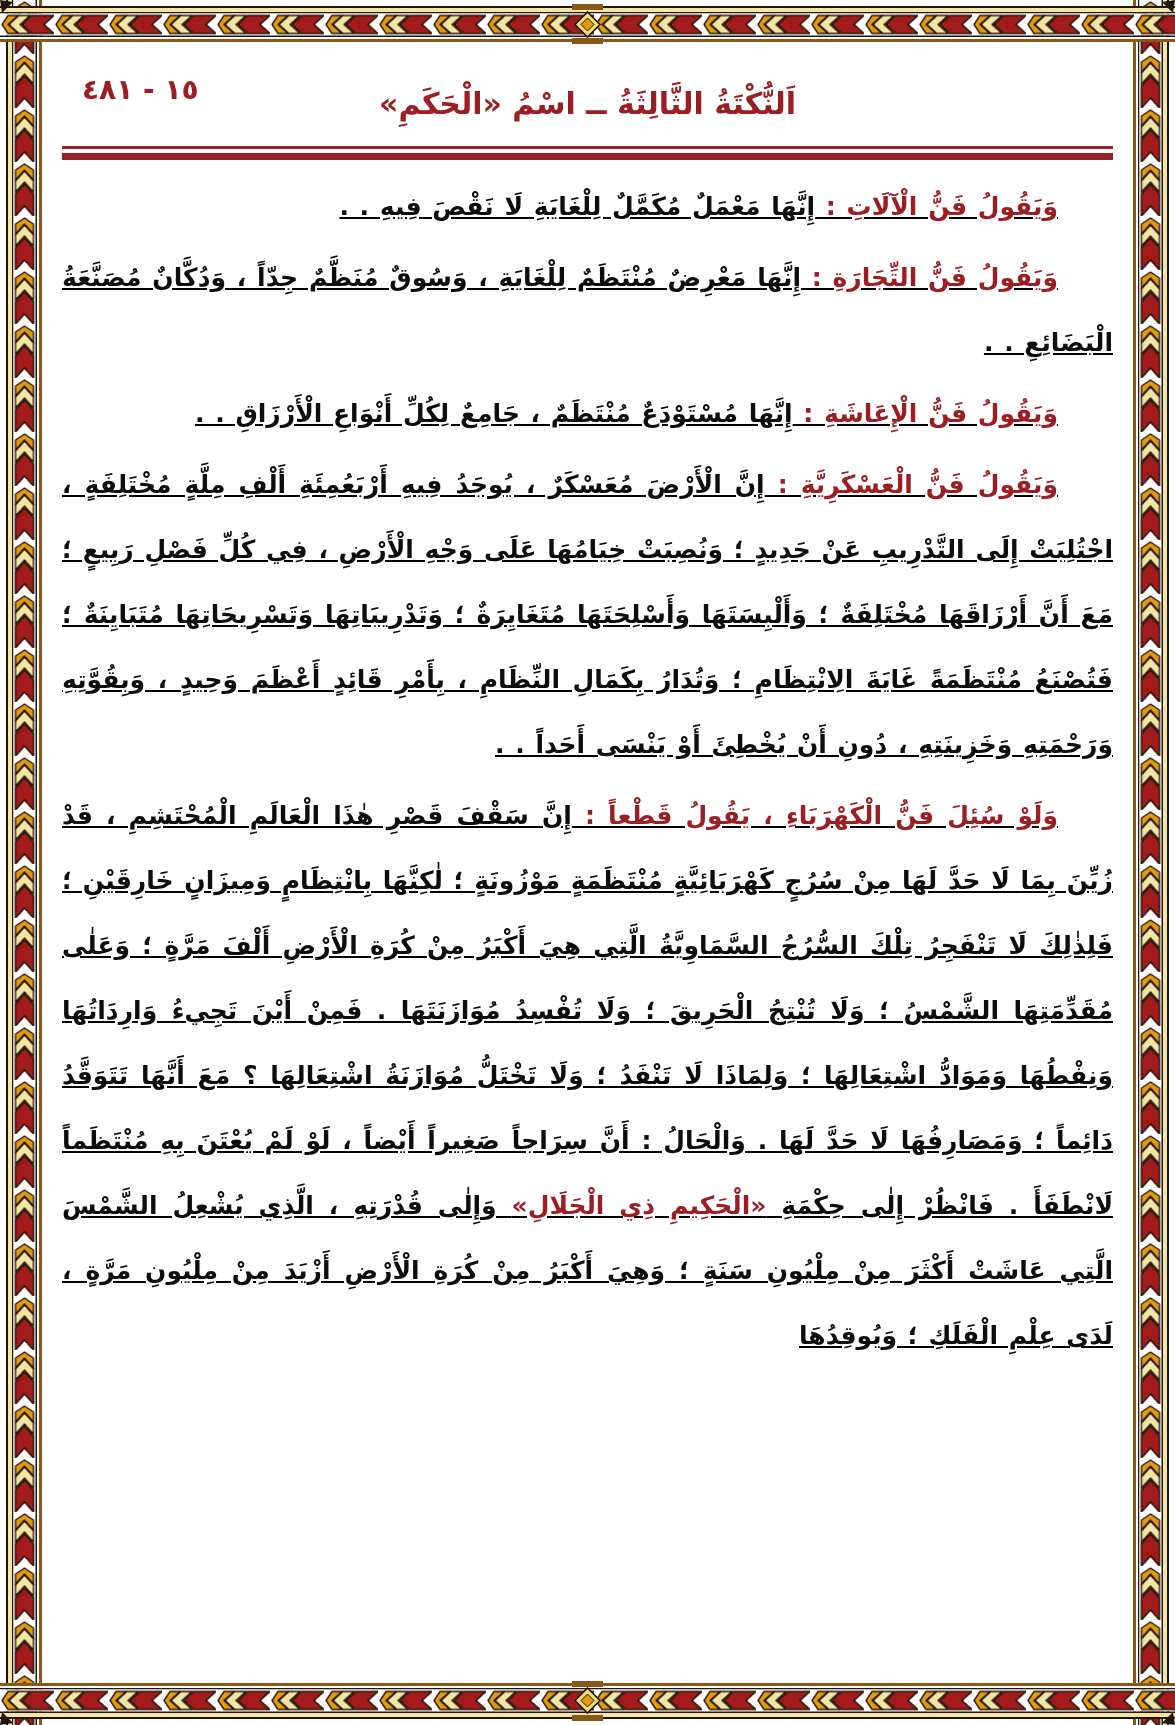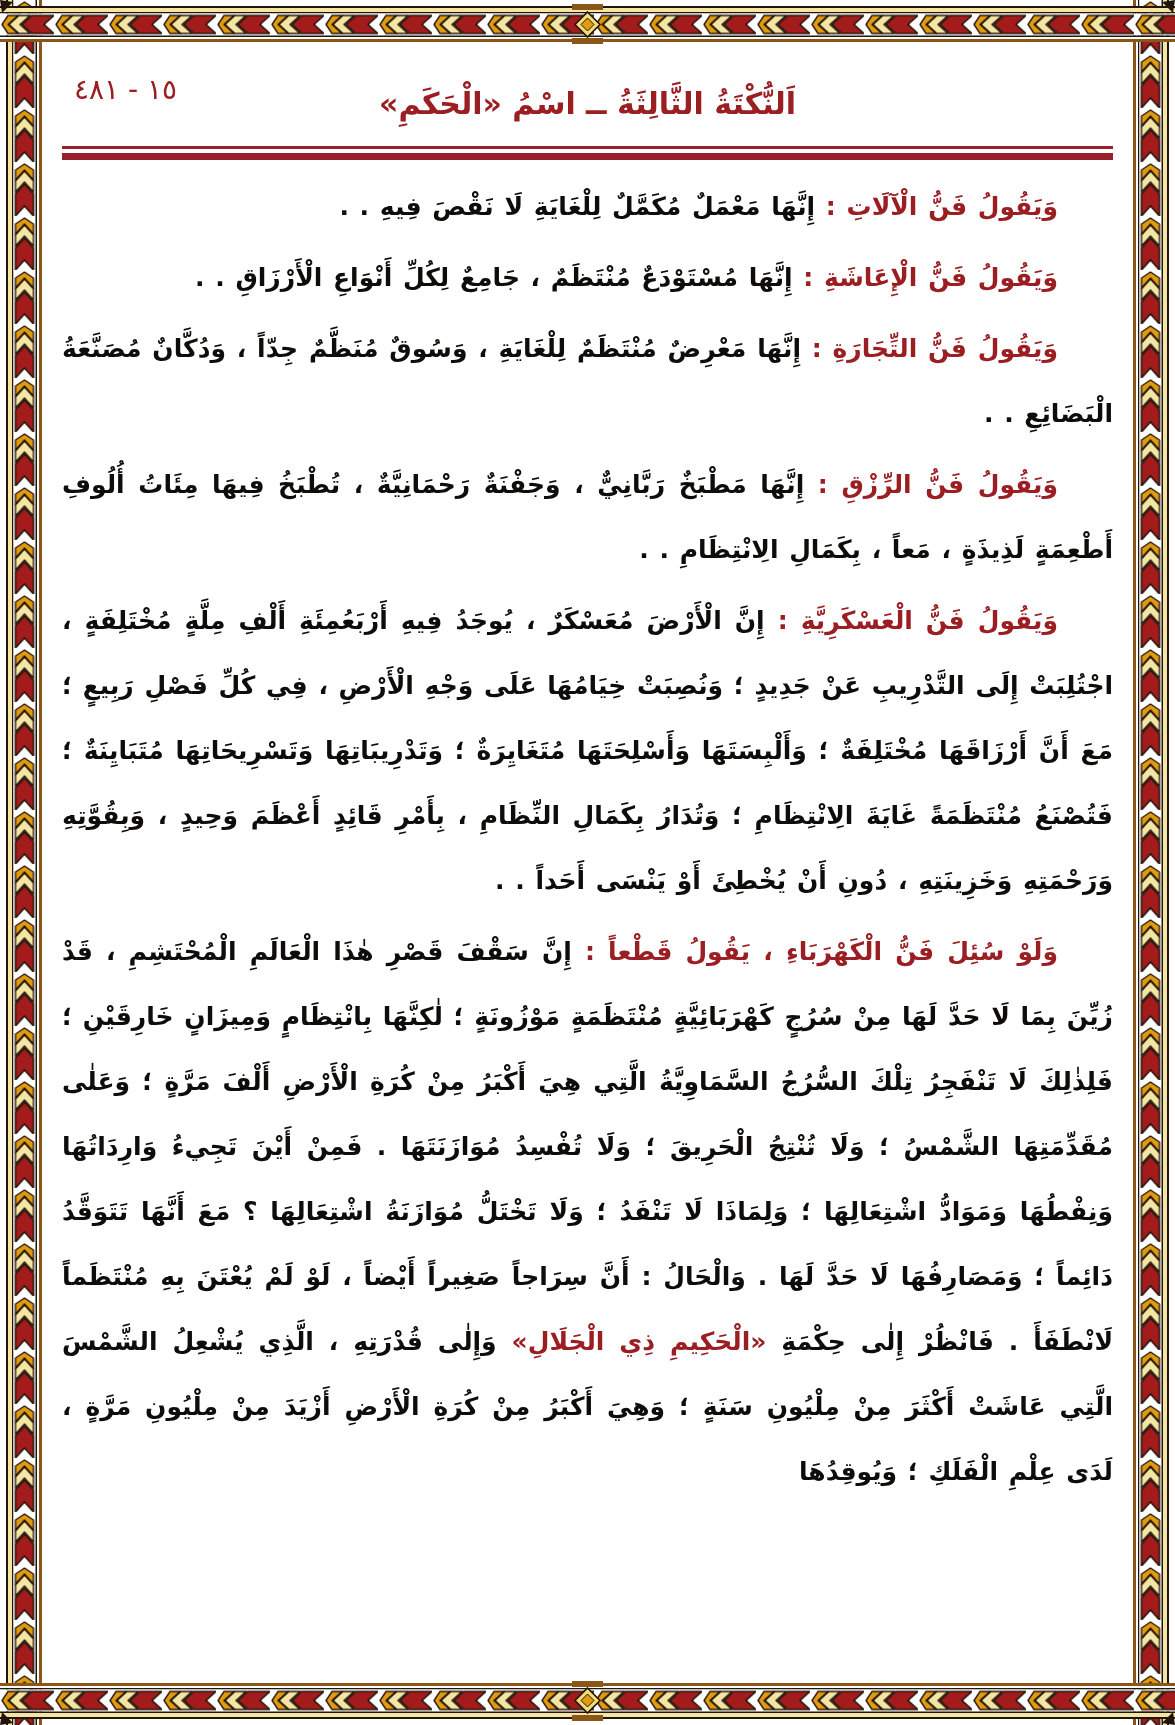--- a/index.html
+++ b/index.html
@@ -26,29 +26,29 @@
   .content{
     position:absolute;top:56px;left:62px;right:62px;height:1622px;
     overflow:hidden;z-index:1;direction:rtl;
   }
   .page-header{position:relative;padding-top:10px;height:70px;}
   .page-title{
     text-align:center;color:var(--red-text);font-weight:bold;
     font-size:30px;line-height:44px;margin:16px;
   }
   .page-ref{
-    position:absolute;left:12px;top:12px;color:var(--red-text);
-    font-weight:normal;font-size:28px;line-height:44px;
+    position:absolute;left:20px;top:12px;color:var(--red-text);
+    font-weight:bold;font-size:28px;line-height:44px;
   }
   .double-rule{margin-top:10px;}
   .double-rule .thin{height:3px;background:var(--rule-red);}
   .double-rule .gap{height:4px;}
   .double-rule .thick{height:7px;background:var(--rule-red);}
 
-  .text-block{margin-top:14px;}
+  .text-block{margin-top:14px;text-decoration:underline;}
   .para{
     margin:0 0 6px 0;color:var(--ink);font-size:25px;font-weight:bold;
     line-height:65px;text-align:justify;text-indent:55px;word-spacing:2px;
   }
   .lead{color:var(--red-text);}
   .hl{color:var(--red-text);}
 </style>
 </head>
 <body>
 
@@ -148,24 +148,23 @@
     <div class="thin"></div>
     <div class="gap"></div>
     <div class="thick"></div>
   </div>
 
   <div class="text-block">
 
     <p class="para"><span class="lead">وَيَقُولُ فَنُّ الْآلَاتِ : </span><span>إِنَّهَا مَعْمَلٌ مُكَمَّلٌ لِلْغَايَةِ لَا نَقْصَ فِيهِ . .</span></p>
 
 
+    <p class="para"><span class="lead">وَيَقُولُ فَنُّ التِّجَارَةِ : </span><span>إِنَّهَا مَعْرِضٌ مُنْتَظَمٌ لِلْغَايَةِ ، وَسُوقٌ مُنَظَّمٌ جِدّاً ، وَدُكَّانٌ مُصَنَّعَةُ الْبَضَائِعِ . .</span></p>
+
     <p class="para"><span class="lead">وَيَقُولُ فَنُّ الْإِعَاشَةِ : </span><span>إِنَّهَا مُسْتَوْدَعٌ مُنْتَظَمٌ ، جَامِعٌ لِكُلِّ أَنْوَاعِ الْأَرْزَاقِ . .</span></p>
 
-    <p class="para"><span class="lead">وَيَقُولُ فَنُّ التِّجَارَةِ : </span><span>إِنَّهَا مَعْرِضٌ مُنْتَظَمٌ لِلْغَايَةِ ، وَسُوقٌ مُنَظَّمٌ جِدّاً ، وَدُكَّانٌ مُصَنَّعَةُ الْبَضَائِعِ . .</span></p>
-
-    <p class="para"><span class="lead">وَيَقُولُ فَنُّ الرِّزْقِ : </span><span>إِنَّهَا مَطْبَخٌ رَبَّانِيٌّ ، وَجَفْنَةٌ رَحْمَانِيَّةٌ ، تُطْبَخُ فِيهَا مِئَاتُ أُلُوفِ أَطْعِمَةٍ لَذِيذَةٍ ، مَعاً ، بِكَمَالِ الِانْتِظَامِ . .</span></p>
 
     <p class="para"><span class="lead">وَيَقُولُ فَنُّ الْعَسْكَرِيَّةِ : </span><span>إِنَّ الْأَرْضَ مُعَسْكَرٌ ، يُوجَدُ فِيهِ أَرْبَعُمِئَةِ أَلْفِ مِلَّةٍ مُخْتَلِفَةٍ ، اجْتُلِبَتْ إِلَى التَّدْرِيبِ عَنْ جَدِيدٍ ؛ وَنُصِبَتْ خِيَامُهَا عَلَى وَجْهِ الْأَرْضِ ، فِي كُلِّ فَصْلِ رَبِيعٍ ؛ مَعَ أَنَّ أَرْزَاقَهَا مُخْتَلِفَةٌ ؛ وَأَلْبِسَتَهَا وَأَسْلِحَتَهَا مُتَغَايِرَةٌ ؛ وَتَدْرِيبَاتِهَا وَتَسْرِيحَاتِهَا مُتَبَايِنَةٌ ؛ فَتُصْنَعُ مُنْتَظَمَةً غَايَةَ الِانْتِظَامِ ؛ وَتُدَارُ بِكَمَالِ النِّظَامِ ، بِأَمْرِ قَائِدٍ أَعْظَمَ وَحِيدٍ ، وَبِقُوَّتِهِ وَرَحْمَتِهِ وَخَزِينَتِهِ ، دُونِ أَنْ يُخْطِئَ أَوْ يَنْسَى أَحَداً . .</span></p>
 
     <p class="para"><span class="lead">وَلَوْ سُئِلَ فَنُّ الْكَهْرَبَاءِ ، يَقُولُ قَطْعاً : </span><span>إِنَّ سَقْفَ قَصْرِ هٰذَا الْعَالَمِ الْمُحْتَشِمِ ، قَدْ زُيِّنَ بِمَا لَا حَدَّ لَهَا مِنْ سُرُجٍ كَهْرَبَائِيَّةٍ مُنْتَظَمَةٍ مَوْزُونَةٍ ؛ لٰكِنَّهَا بِانْتِظَامٍ وَمِيزَانٍ خَارِقَيْنِ ؛ فَلِذٰلِكَ لَا تَنْفَجِرُ تِلْكَ السُّرُجُ السَّمَاوِيَّةُ الَّتِي هِيَ أَكْبَرُ مِنْ كُرَةِ الْأَرْضِ أَلْفَ مَرَّةٍ ؛ وَعَلٰى مُقَدِّمَتِهَا الشَّمْسُ ؛ وَلَا تُنْتِجُ الْحَرِيقَ ؛ وَلَا تُفْسِدُ مُوَازَنَتَهَا . فَمِنْ أَيْنَ تَجِيءُ وَارِدَاتُهَا وَنِفْطُهَا وَمَوَادُّ اشْتِعَالِهَا ؛ وَلِمَاذَا لَا تَنْفَدُ ؛ وَلَا تَخْتَلُّ مُوَازَنَةُ اشْتِعَالِهَا ؟ مَعَ أَنَّهَا تَتَوَقَّدُ دَائِماً ؛ وَمَصَارِفُهَا لَا حَدَّ لَهَا . وَالْحَالُ : أَنَّ سِرَاجاً صَغِيراً أَيْضاً ، لَوْ لَمْ يُعْتَنَ بِهِ مُنْتَظَماً لَانْطَفَأَ . فَانْظُرْ إِلٰى حِكْمَةِ </span><span class="hl">«الْحَكِيمِ ذِي الْجَلَالِ»</span><span> وَإِلٰى قُدْرَتِهِ ، الَّذِي يُشْعِلُ الشَّمْسَ الَّتِي عَاشَتْ أَكْثَرَ مِنْ مِلْيُونِ سَنَةٍ ؛ وَهِيَ أَكْبَرُ مِنْ كُرَةِ الْأَرْضِ أَزْيَدَ مِنْ مِلْيُونِ مَرَّةٍ ، لَدَى عِلْمِ الْفَلَكِ ؛ وَيُوقِدُهَا</span></p>
 
   </div>
 </div>
 
 </body></html>

